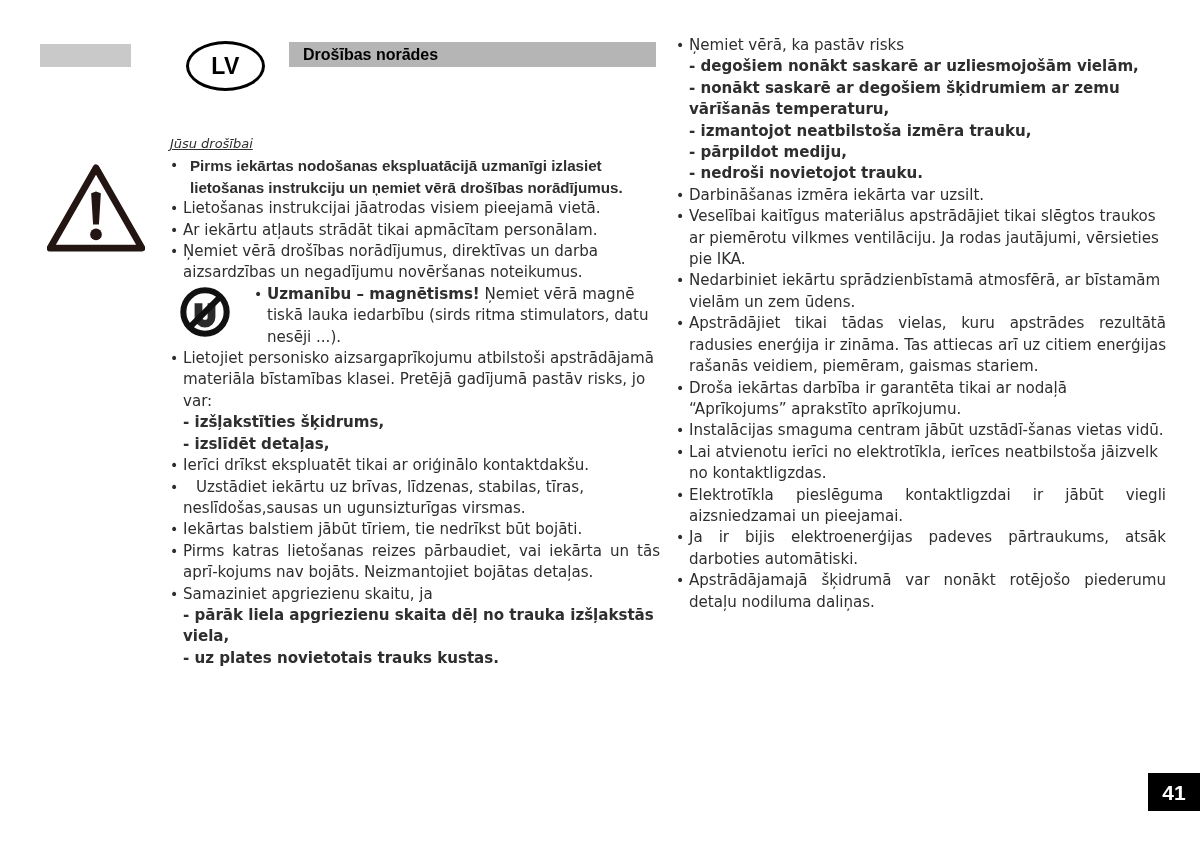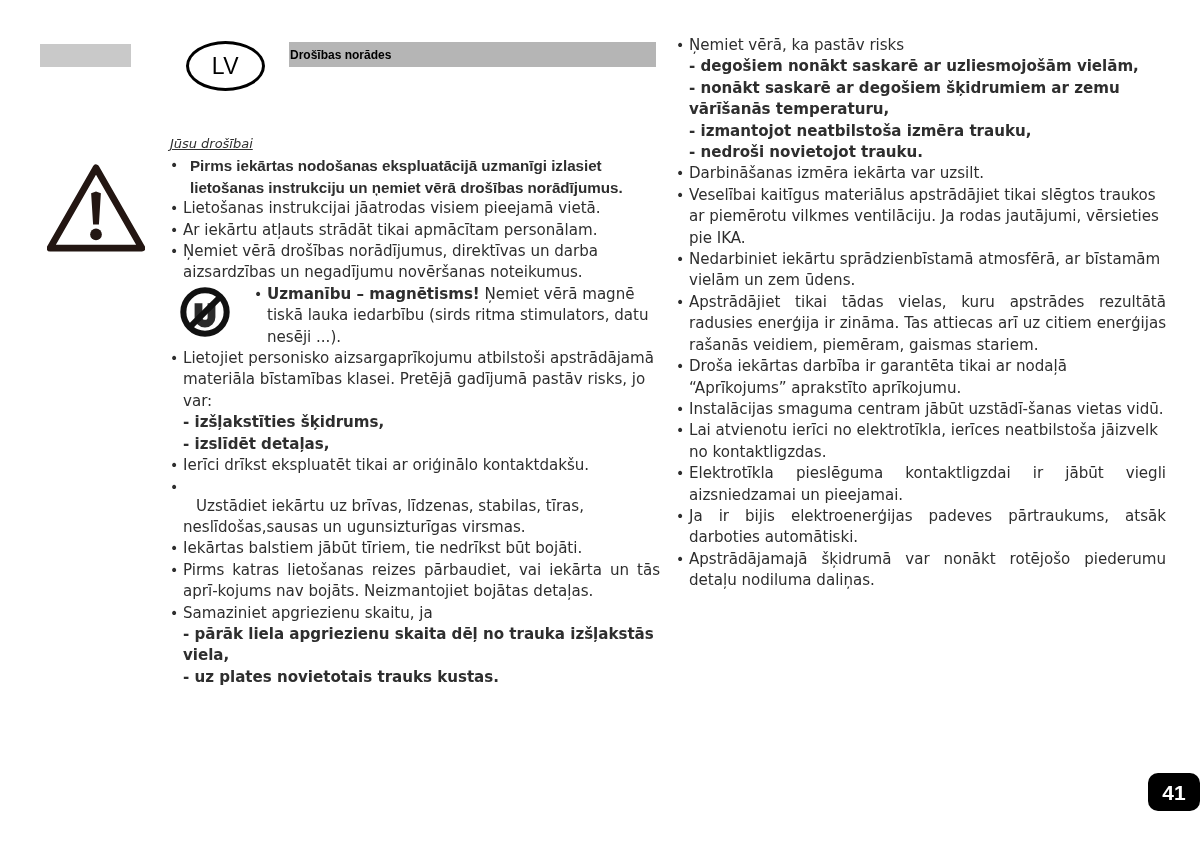--- a/index.html
+++ b/index.html
@@ -21,33 +21,33 @@
   }
   .lv-oval{
     position:absolute; left:186px; top:41px;
     width:79px; height:50px;
     border:3px solid #000;
     border-radius:50%;
     display:flex; align-items:center; justify-content:center;
   }
   .lv-oval span{
     font-family:"Liberation Sans", sans-serif;
-    font-weight:normal; font-size:23px; color:#000;
+    font-weight:bold; font-size:23px; color:#000;
     letter-spacing:.5px; line-height:1;
   }
   .title-bar{
     position:absolute; left:289px; top:42px;
     width:367px; height:25px;
     background:#b5b5b5;
     display:flex; align-items:center;
   }
   .title-bar span{
     font-family:"Liberation Sans", sans-serif;
-    font-weight:bold; font-size:12px; color:#000;
-    padding-left:1px; line-height:1;
+    font-weight:bold; font-size:16px; color:#000;
+    padding-left:14px; line-height:1;
   }
 
   
   .warn-tri{
     position:absolute; left:47px; top:164px;
     width:98px; height:88px;
   }
 
   
   .col{
@@ -76,21 +76,21 @@
   .bl > .mk{
     flex:0 0 auto;
     width:13px;
     text-align:left;
     font-size:14px;
     line-height:21.4px;
   }
   .bl > .tx{
     flex:1 1 auto;
   }
-  .bl.nohang > .tx{ margin-left:-13px;margin-top:19px; }
+  .bl.nohang > .tx{ margin-left:-13px; }
   .bl.nohang { padding-left:0; }
   .bl.nohang > .tx { text-indent:13px; margin-left:0; }
 
   .bl.jf > .tx{ text-align:justify; text-align-last:left; }
 
   
   .dash{
     display:flex; align-items:flex-start;
     padding-left:13px;
     font-weight:bold;
@@ -112,21 +112,21 @@
   .magnet-txt{
     margin-left:84px;
   }
   .magnet-txt .bl > .mk{ width:13px; }
 
   
   .pageno{
     position:absolute; left:1148px; top:773px;
     width:52px; height:38px;
     background:#000;
-    display:flex; align-items:center; justify-content:center;border-radius:10px;
+    display:flex; align-items:center; justify-content:center;
   }
   .pageno span{
     font-family:"Liberation Sans", sans-serif;
     color:#fff; font-weight:bold; font-size:21px; line-height:1;
   }
 </style>
 </head>
 <body>
 
 <div class="gray-box"></div>
@@ -236,20 +236,23 @@
   <div class="dash">
     <span class="tx">- degošiem nonākt saskarē ar uzliesmojošām vielām,</span>
   </div>
   <div class="dash">
     <span class="tx">- nonākt saskarē ar degošiem šķidrumiem ar zemu vārīšanās temperaturu,</span>
   </div>
   <div class="dash">
     <span class="tx">- izmantojot neatbilstoša izmēra trauku,</span>
   </div>
   <div class="dash">
+    <span class="tx">- pārpildot mediju,</span>
+  </div>
+  <div class="dash">
     <span class="tx">- nedroši novietojot trauku.</span>
   </div>
 
   <div class="bl">
     <span class="mk">•</span>
     <span class="tx">Darbināšanas izmēra iekārta var uzsilt.</span>
   </div>
 
   <div class="bl">
     <span class="mk">•</span>

